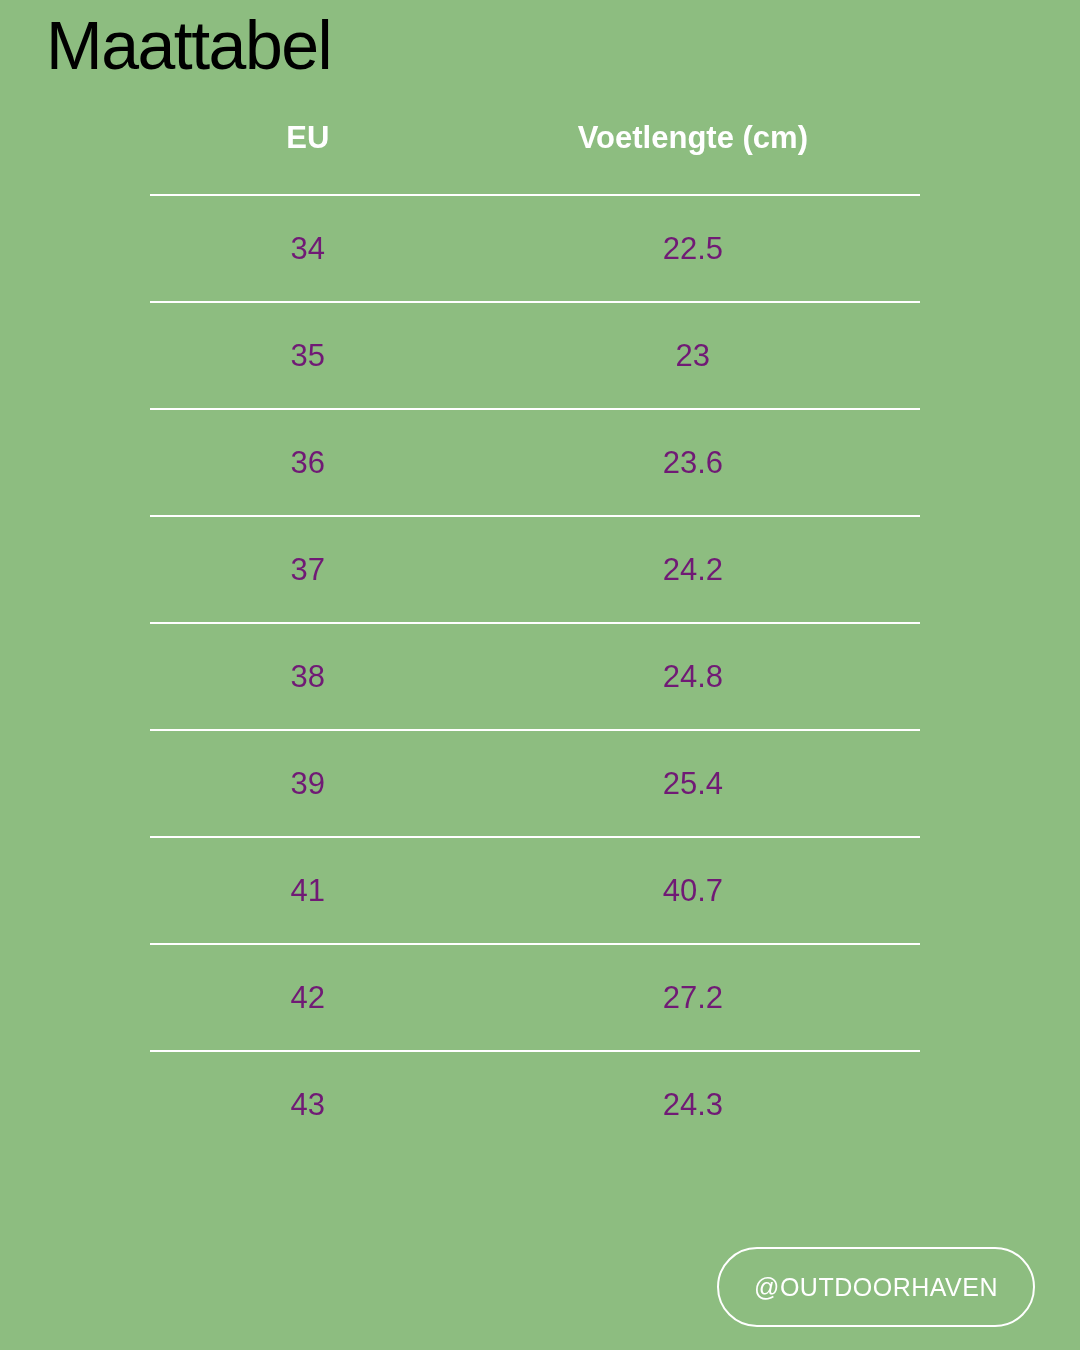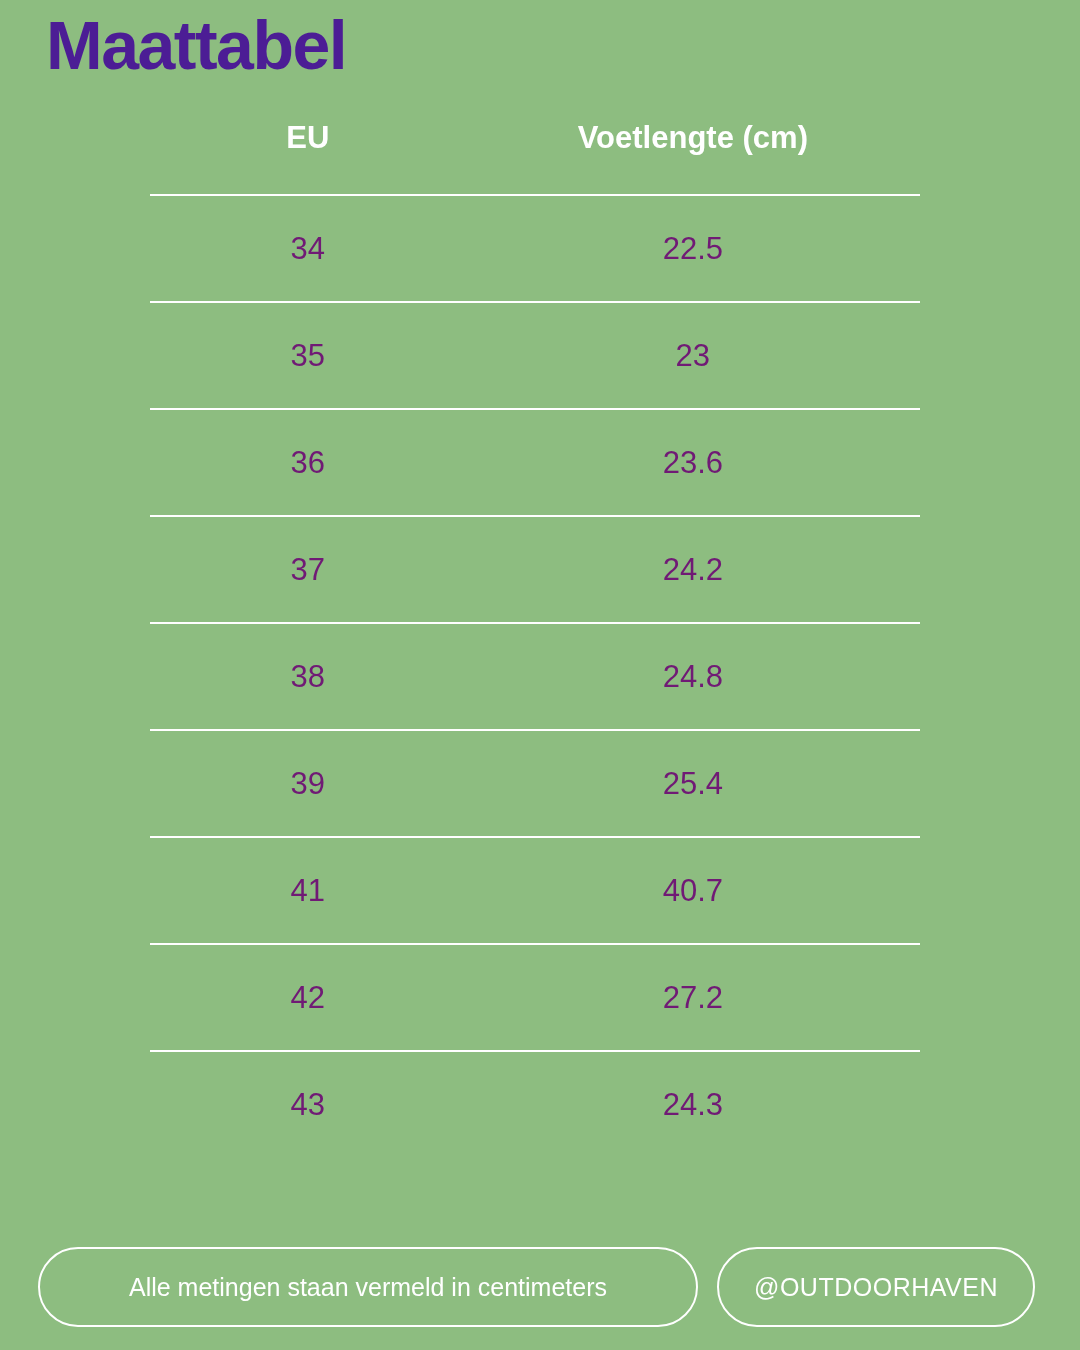--- a/index.html
+++ b/index.html
@@ -19,24 +19,24 @@
     position: relative;
     width: 1080px;
     height: 1350px;
     box-sizing: border-box;
   }
   .title {
     position: absolute;
     left: 46px;
     top: 8px;
     font-size: 68px;
-    font-weight: 700;
+    font-weight: 400;
     letter-spacing: -1.5px;
     line-height: 1.1;
-    color: #4c1d95;
+    color: #000000;
   }
   .table-wrap {
     position: absolute;
     left: 150px;
     top: 120px;
     width: 770px;
   }
   .table {
     width: 100%;
     border-collapse: collapse;
@@ -142,17 +142,16 @@
         </tr>
         <tr>
           <td>43</td>
           <td>24.3</td>
         </tr>
       </tbody>
     </table>
   </div>
 
   <div class="footer">
-    <div class="pill pill-note">Alle metingen staan vermeld in centimeters</div>
     <div class="pill pill-handle">@OUTDOORHAVEN</div>
   </div>
 
 </div>
 
 </body></html>

